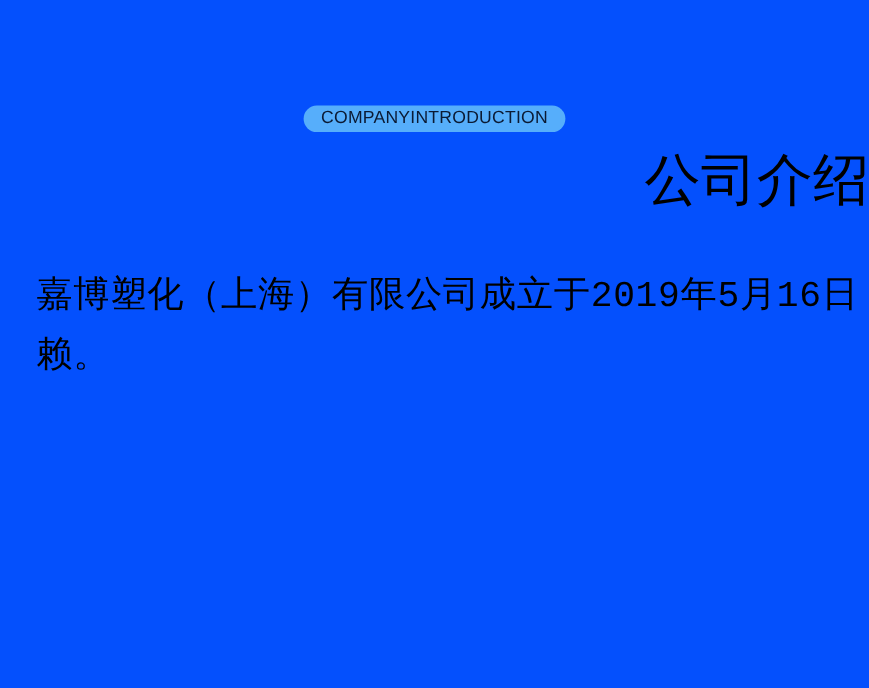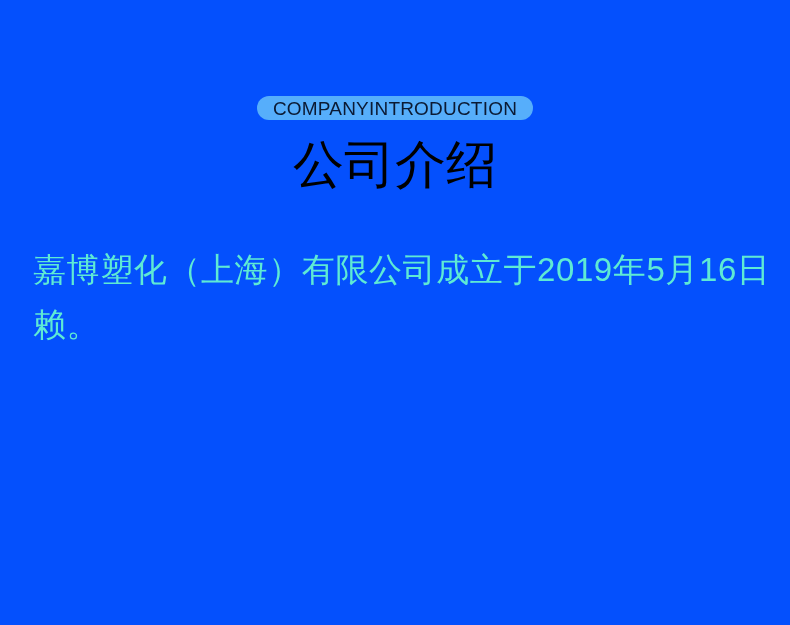--- a/index.html
+++ b/index.html
@@ -28,50 +28,50 @@
   .badge {
     display: inline-flex;
     align-items: center;
     justify-content: center;
     height: 24px;
     padding: 0 16px;
     border-radius: 12px;
     background: #56aefb;
     color: #0b1a33;
     font-family: "Liberation Sans", sans-serif;
-    font-size: 19px;
+    font-size: 16px;
     letter-spacing: 0.2px;
     line-height: 1;
     white-space: nowrap;
   }
   
   .title {
     position: absolute;
     top: 134px;
     left: 0;
     width: 790px;
-    text-align: center;
+    text-align: right;
     color: #000000;
     font-family: "DejaVu Sans", sans-serif;
     font-size: 51px;
     font-weight: 400;
     line-height: 62px;
     letter-spacing: 0px;
     white-space: nowrap;
   }
   
   .body-block {
     position: absolute;
     top: 242px;
     left: 33px;
     width: 730px;
   }
   .body-line {
-    color: #5eead4;
-    font-family: Liberation Sans, sans-serif;
+    color: #000000;
+    font-family: Liberation Mono, monospace;
     font-size: 33px;
     font-weight: 400;
     line-height: 55px;
     letter-spacing: 0.6px;
     white-space: nowrap;
   }
   .body-line.indent {
     padding-left: 5px;
   }
 </style>

